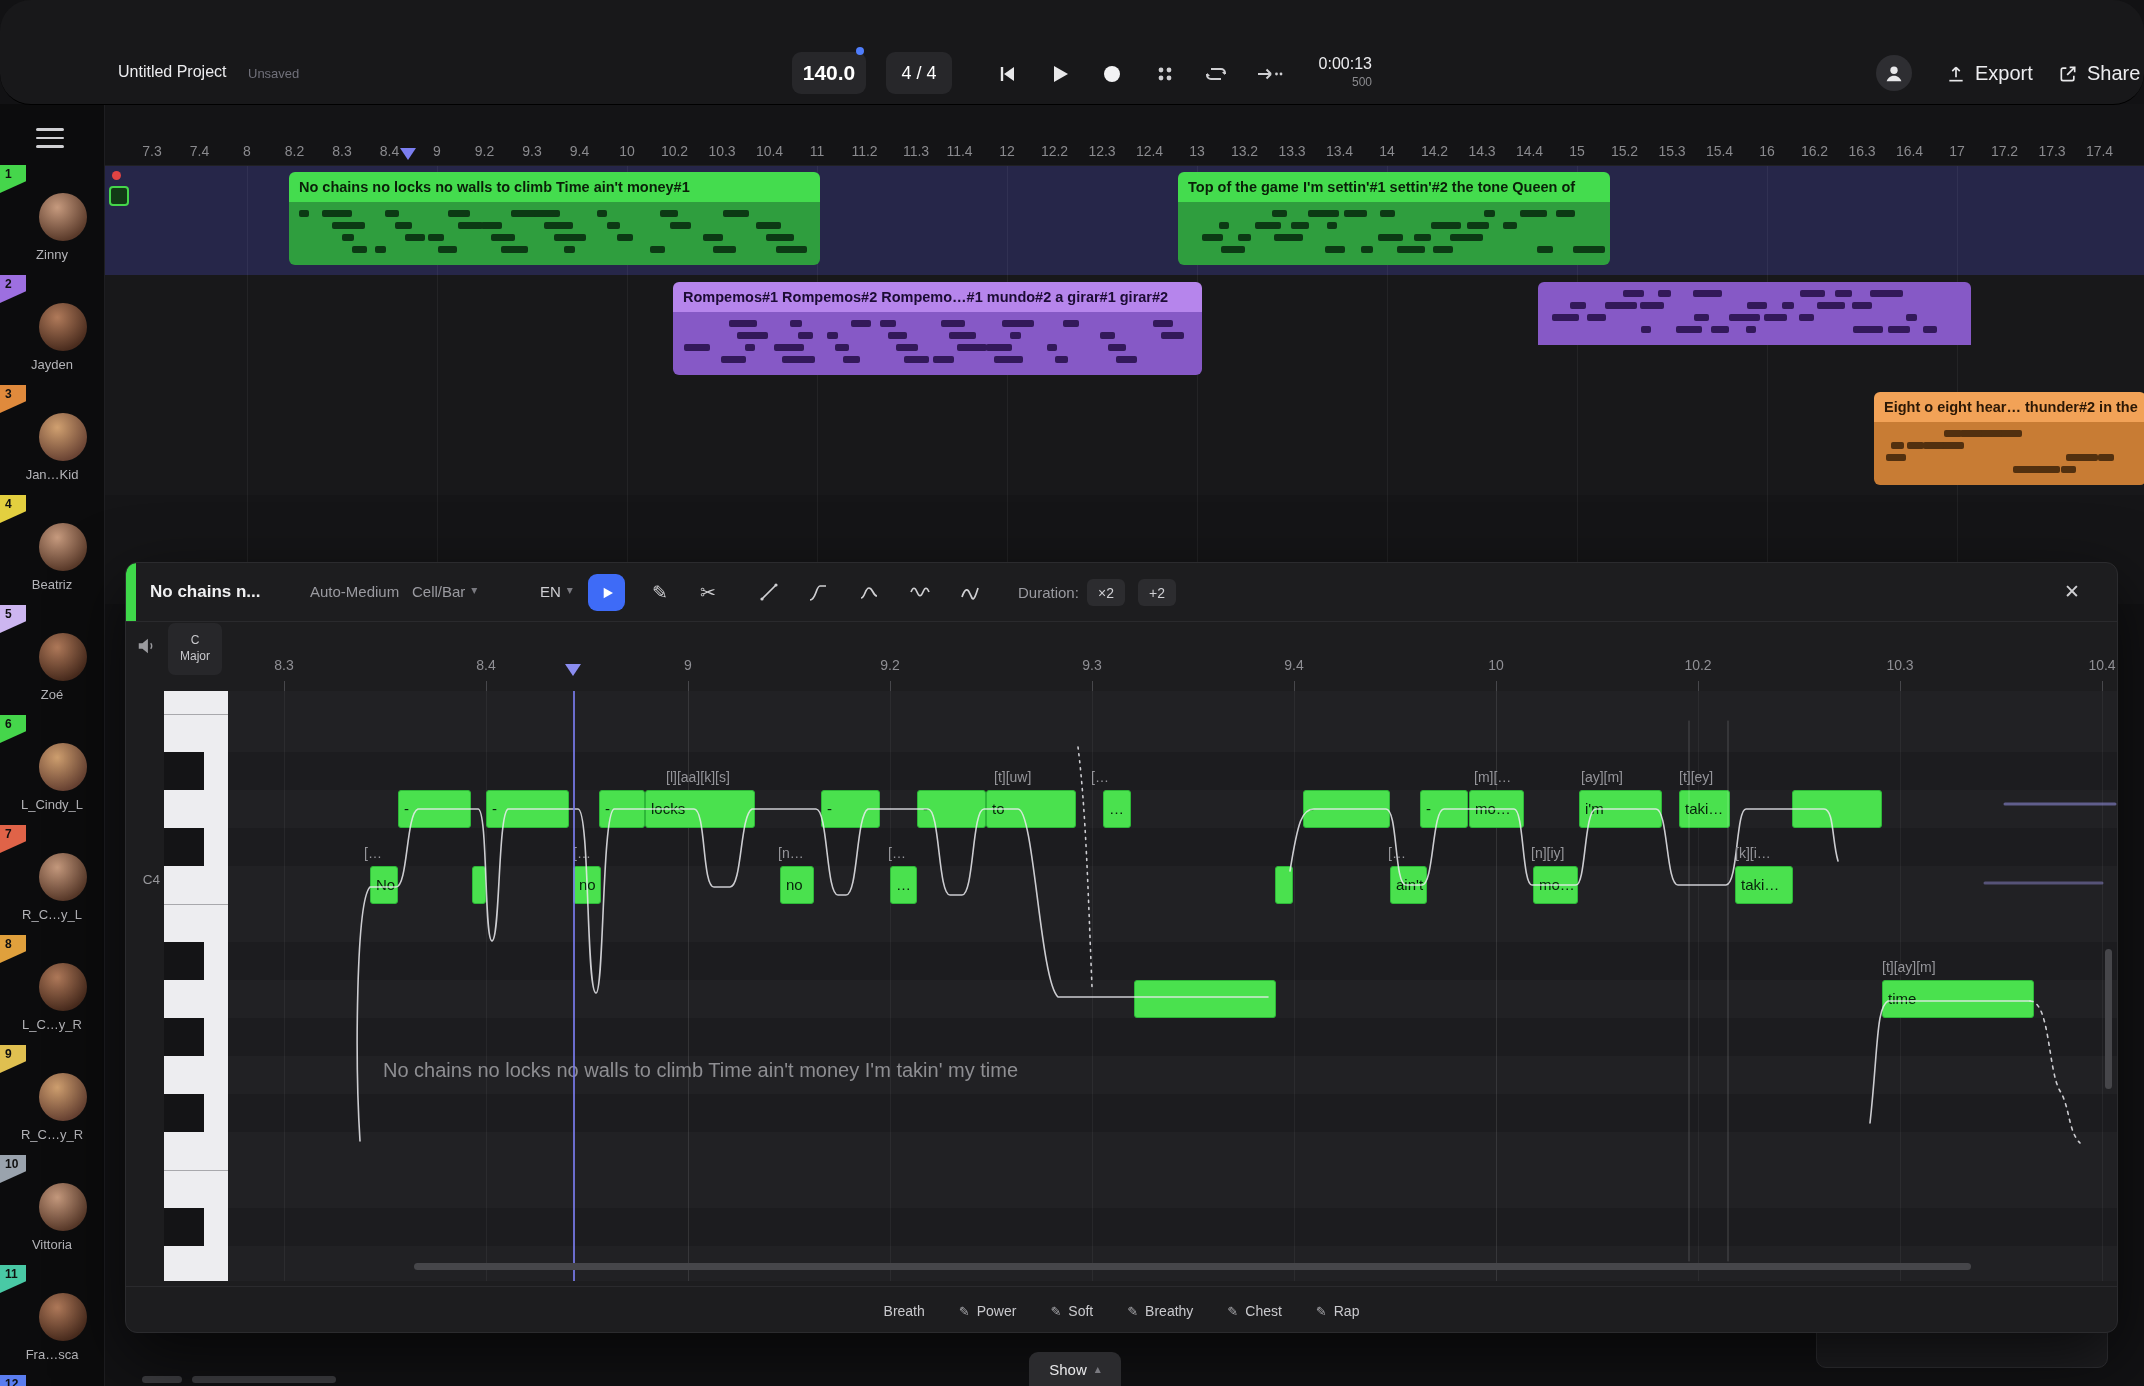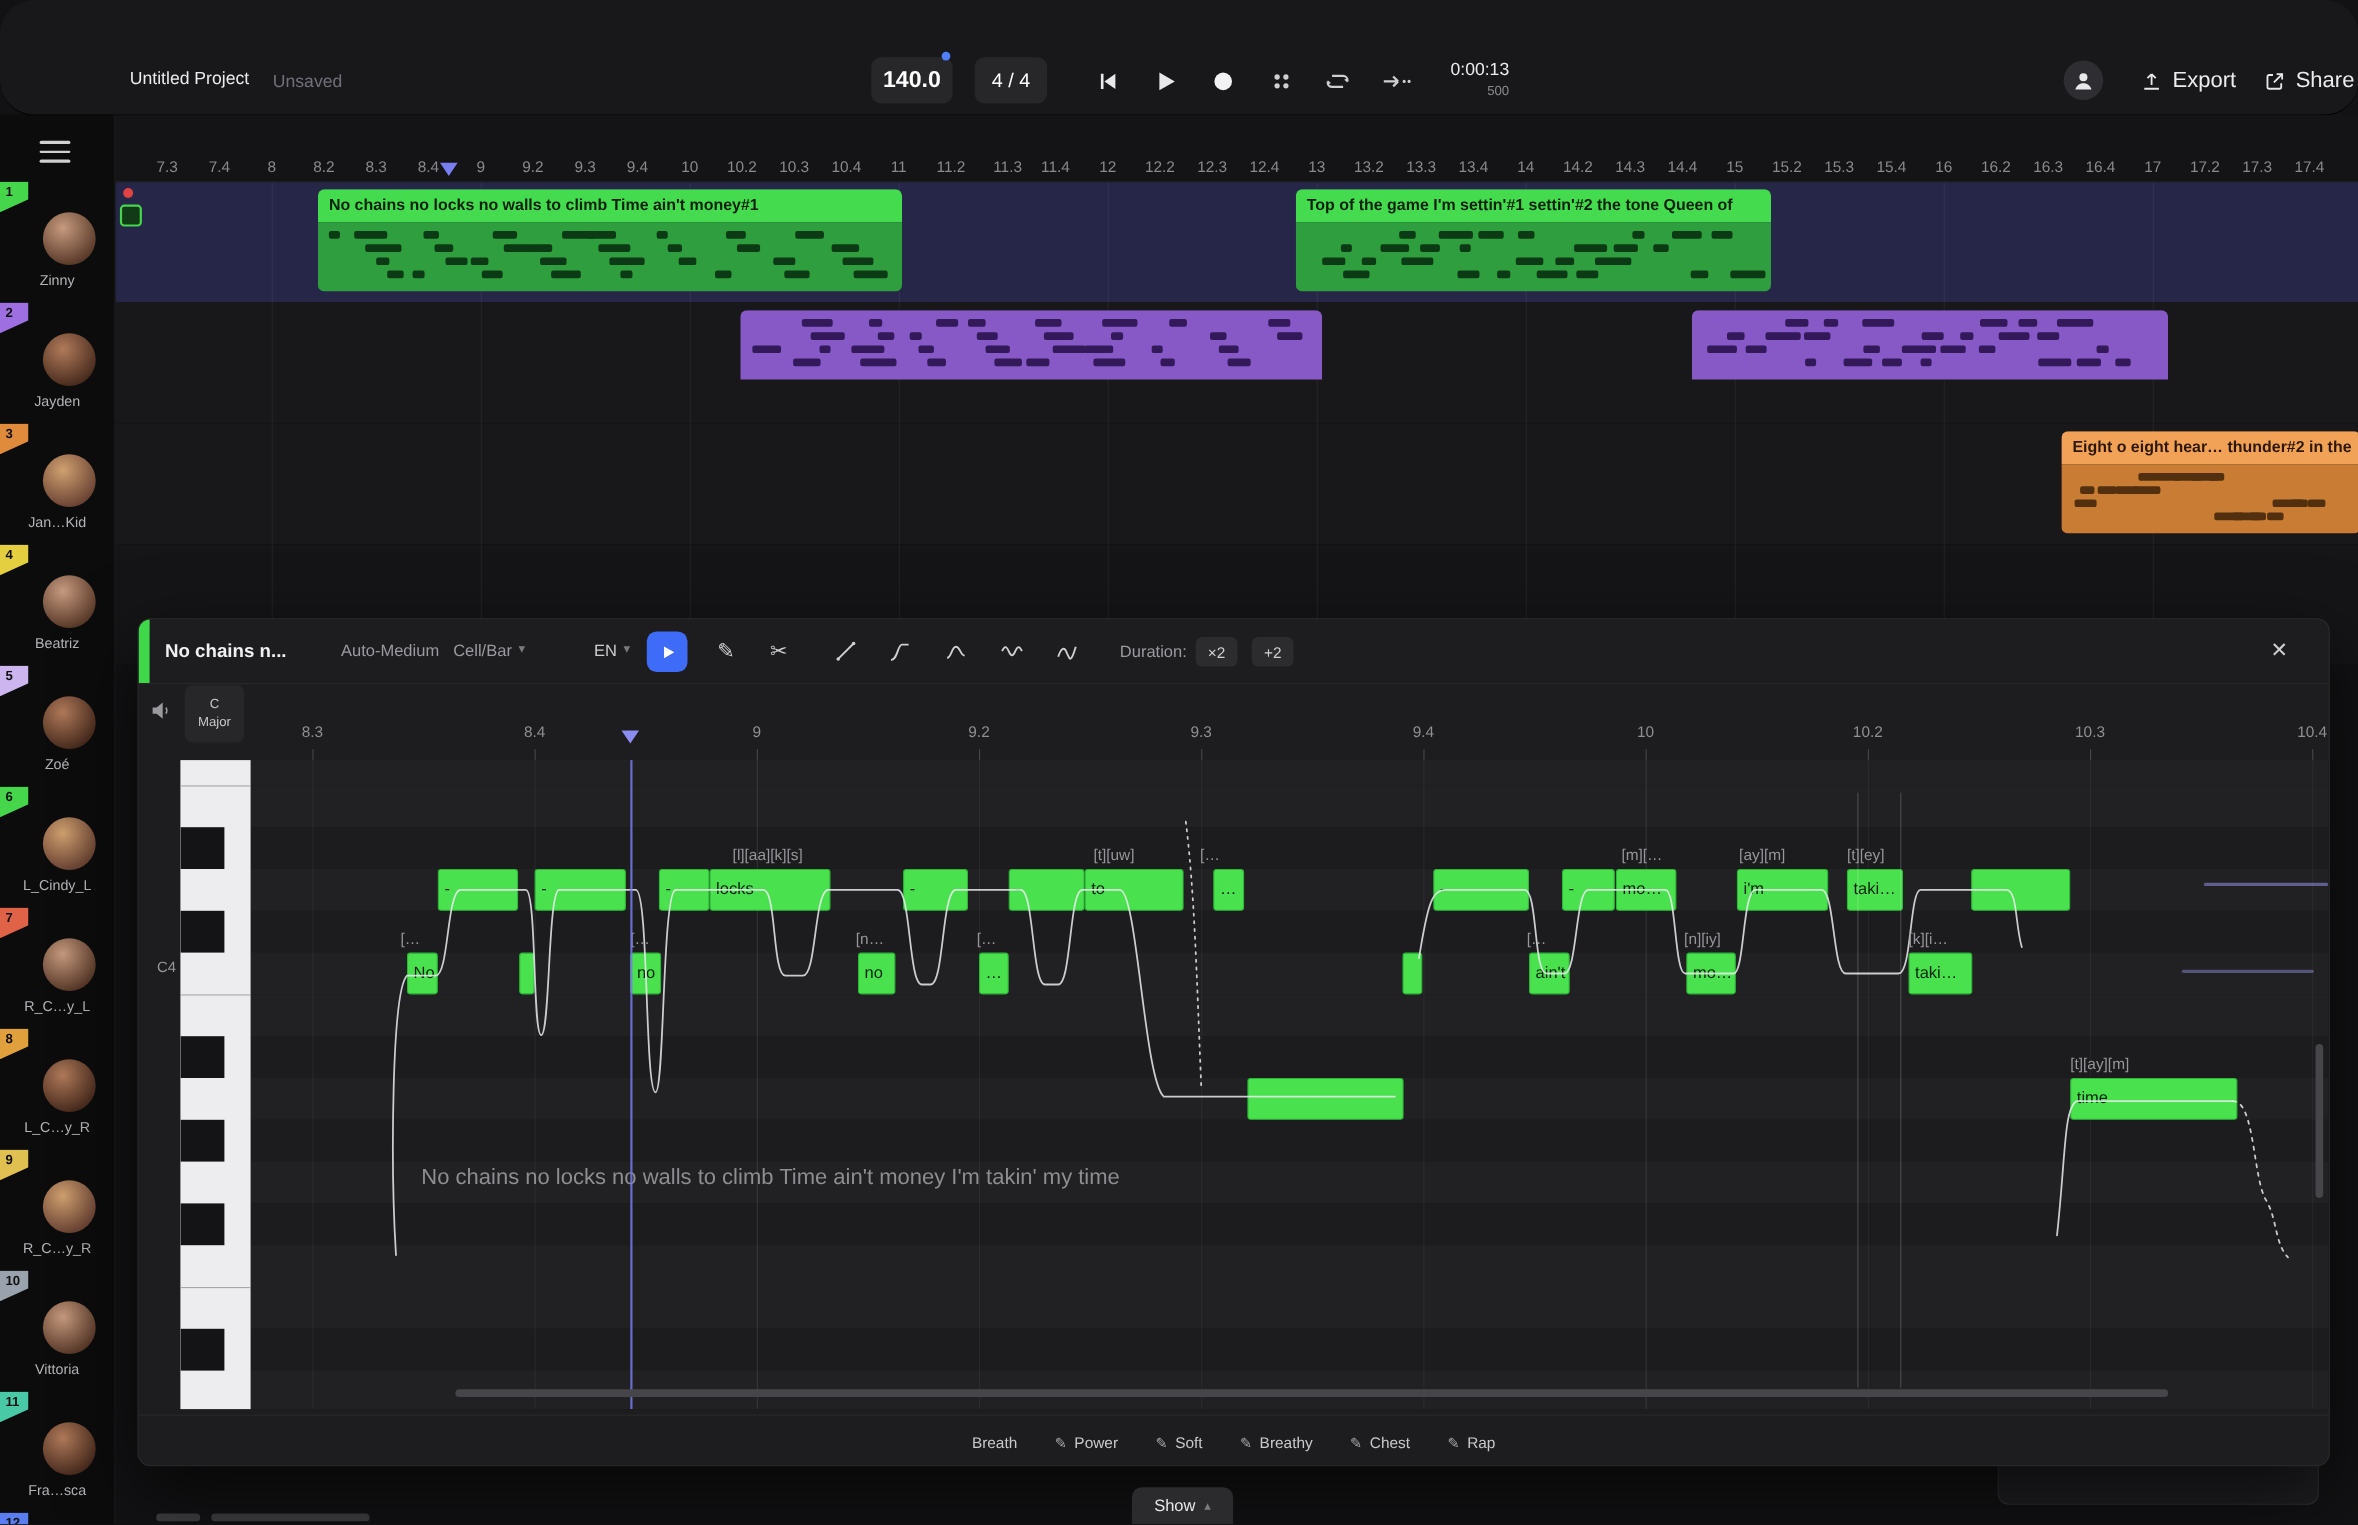--- a/index.html
+++ b/index.html
@@ -1,21 +1,21 @@
 <!DOCTYPE html>
 <html><head>
 <meta charset="utf-8">
 <style>
   html,body{margin:0;padding:0;background:#121214;}
   #app{position:relative;width:2144px;height:1386px;overflow:hidden;background:#121214;
        font-family:"Liberation Sans",sans-serif;color:#e8e8ea;}
   
   .topbar{position:absolute;left:0;top:0;width:2144px;height:104px;background:#18181a;border-bottom:1px solid #000;z-index:20;border-radius:31px;}
   .tb-title{position:absolute;left:118px;top:63px;font-size:16px;color:#ececef;}
-  .tb-status{position:absolute;left:248px;top:66px;font-size:16px;color:#70707a;}
+  .tb-status{position:absolute;left:248px;top:66px;font-size:13px;color:#70707a;}
   .tb-box{position:absolute;top:52px;height:42px;background:#27272a;border-radius:9px;display:flex;align-items:center;justify-content:center;color:#fff;}
   .tb-bpm{left:792px;width:74px;font-size:21px;font-weight:bold;}
   .tb-ts{left:886px;width:66px;font-size:18px;}
   .tb-dot{position:absolute;left:856px;top:47px;width:8px;height:8px;border-radius:50%;background:#4f7dfc;}
   .tbtn{position:absolute;top:59px;width:30px;height:30px;display:flex;align-items:center;justify-content:center;cursor:pointer;}
   .tbtn svg{display:block;}
   .tb-time{position:absolute;left:1288px;top:55px;width:84px;text-align:right;}
   .tb-time .t1{font-size:16px;color:#ececef;}
   .tb-time .t2{font-size:12px;color:#8a8a8e;margin-top:2px;}
   .tb-avatar{position:absolute;left:1876px;top:55px;width:36px;height:36px;border-radius:50%;background:#2e2e32;display:flex;align-items:center;justify-content:center;}
@@ -374,20 +374,21 @@
             <div class="dash" style="left: 325px; top: 20px; width: 14px; background: rgb(12, 58, 20);"></div>
             <div class="dash" style="left: 378px; top: 8px; width: 19px; background: rgb(12, 58, 20);"></div>
             <div class="dash" style="left: 43px; top: 44px; width: 24px; background: rgb(12, 58, 20);"></div>
             <div class="dash" style="left: 96px; top: 32px; width: 29px; background: rgb(12, 58, 20);"></div>
             <div class="dash" style="left: 149px; top: 20px; width: 10px; background: rgb(12, 58, 20);"></div>
             <div class="dash" style="left: 202px; top: 8px; width: 15px; background: rgb(12, 58, 20);"></div>
             <div class="dash" style="left: 255px; top: 44px; width: 20px; background: rgb(12, 58, 20);"></div>
           </div>
         </div>
         <div class="clip" style="left: 569px; width: 529px; top: 178px;">
+          <div class="clip-label" style="background: rgb(182, 133, 236); color: rgb(28, 12, 52);">Rompemos#1 Rompemos#2 Rompemo…#1 mundo#2 a girar#1 girar#2</div>
           <div class="clip-body" style="background: rgb(134, 89, 198);">
             <div class="dash" style="left: 72px; top: 32px; width: 10px; background: rgb(51, 25, 90);"></div>
             <div class="dash" style="left: 125px; top: 20px; width: 15px; background: rgb(51, 25, 90);"></div>
             <div class="dash" style="left: 178px; top: 8px; width: 20px; background: rgb(51, 25, 90);"></div>
             <div class="dash" style="left: 231px; top: 44px; width: 25px; background: rgb(51, 25, 90);"></div>
             <div class="dash" style="left: 284px; top: 32px; width: 30px; background: rgb(51, 25, 90);"></div>
             <div class="dash" style="left: 337px; top: 20px; width: 11px; background: rgb(51, 25, 90);"></div>
             <div class="dash" style="left: 390px; top: 8px; width: 16px; background: rgb(51, 25, 90);"></div>
             <div class="dash" style="left: 443px; top: 44px; width: 21px; background: rgb(51, 25, 90);"></div>
             <div class="dash" style="left: 11px; top: 32px; width: 26px; background: rgb(51, 25, 90);"></div>

